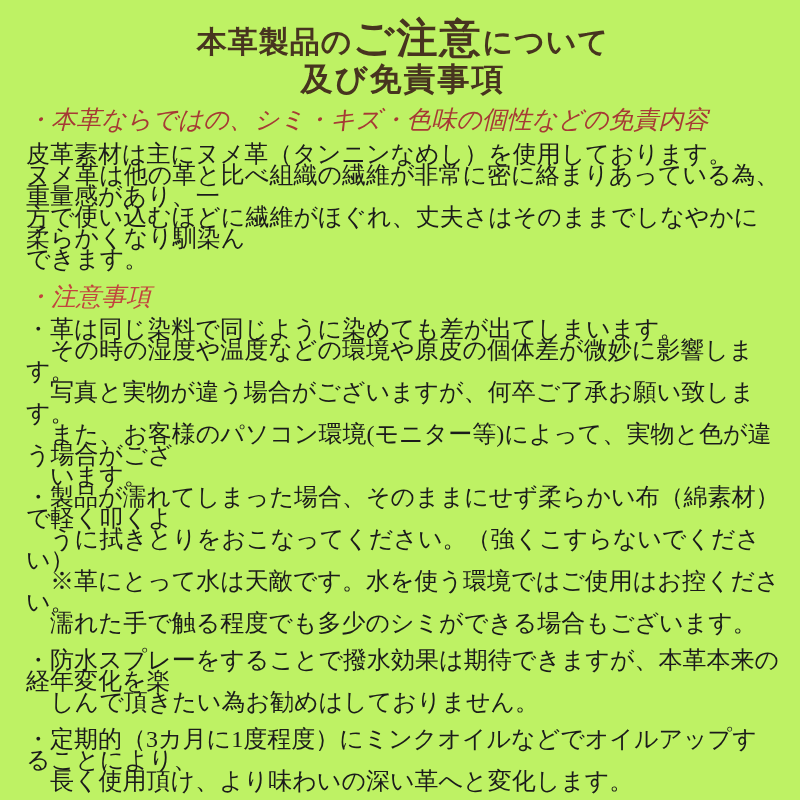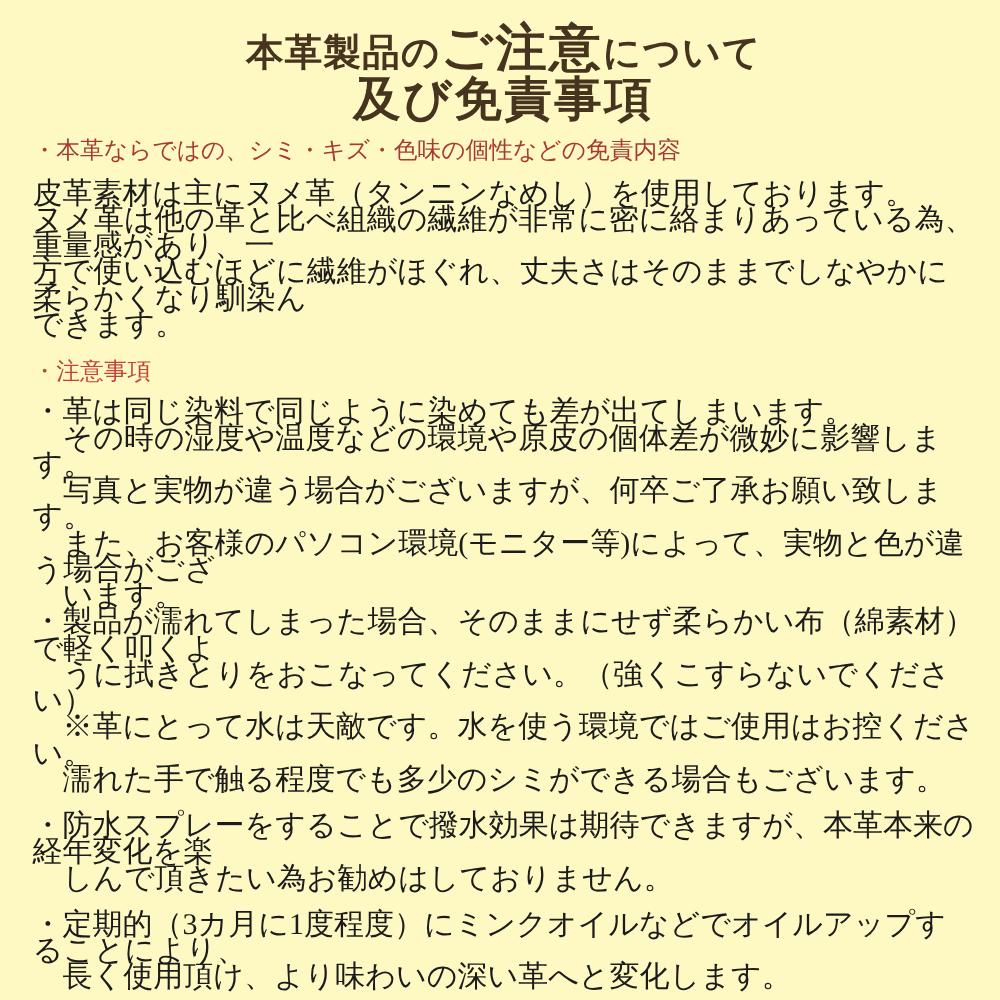--- a/index.html
+++ b/index.html
@@ -1,21 +1,21 @@
 <!DOCTYPE html>
 <html lang="ja"><head>
 <meta charset="utf-8">
 <style>
   * { margin: 0; padding: 0; box-sizing: border-box; }
   html, body { background: #ffffff; }
   .page {
     position: relative;
     width: 800px;
     height: 800px;
-    background: #fef9c3;
+    background: #bef264;
     padding: 14px 20px 0 26px;
     font-family: "Liberation Serif", "DejaVu Serif", serif;
     color: #1b1b1b;
     overflow: hidden;
   }
   .title {
     text-align: center;
     font-weight: bold;
     margin: 2px 0 14px 0;
   }
@@ -23,29 +23,30 @@
     font-size: 30px;
     line-height: 44px;
     letter-spacing: 1px;
     white-space: nowrap;
   }
   .title-line1 .emph {
     font-size: 41px;
     letter-spacing: 2px;
   }
   .title-line2 {
-    font-size: 38px;
+    font-size: 32px;
     line-height: 31px;
     letter-spacing: 2px;
   }
   .red-heading {
-    font-size: 19px;
+    font-size: 25px;
     line-height: 21px;
     font-weight: normal;
     margin: 0 0 14px 0;
+    font-style: italic;
   }
   .red-heading.notes { margin-top: 16px; margin-bottom: 12px; }
   .para, .bullet {
     font-size: 24px;
     line-height: 21px;
     white-space: pre-wrap;
     letter-spacing: 0;
   }
   .para { margin: 0 0 10px 0; }
   .para-group { margin: 0 0 10px 0; }

